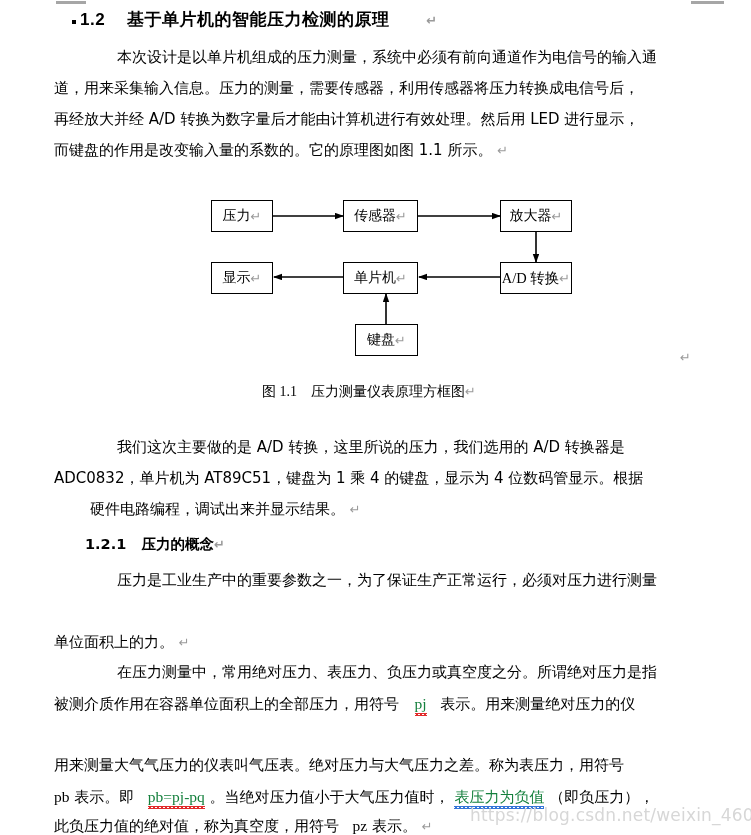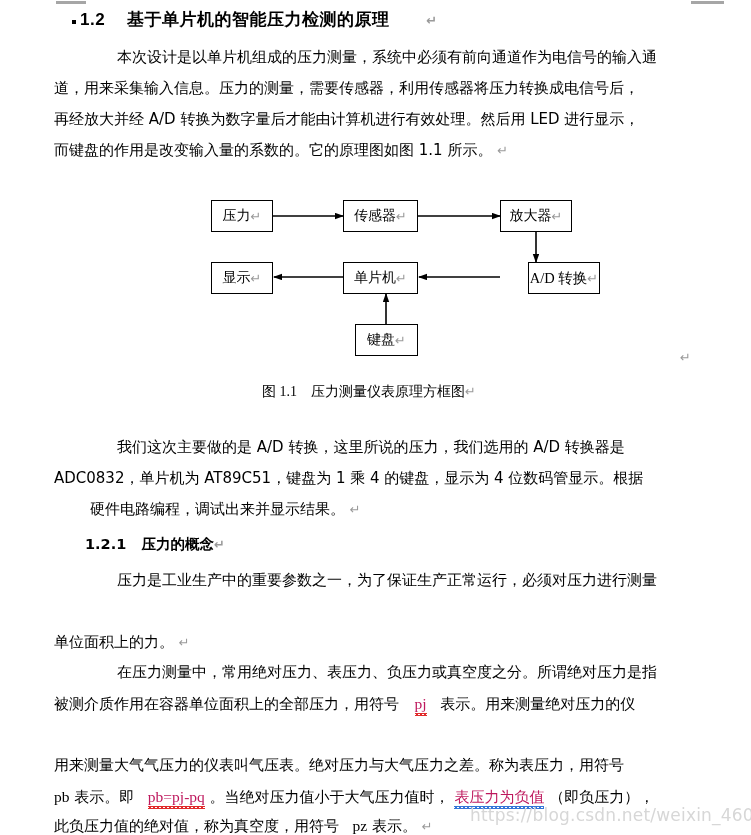--- a/index.html
+++ b/index.html
@@ -97,21 +97,21 @@
     height: 3px;
     background-image:
       linear-gradient(45deg, transparent 40%, currentColor 40%, currentColor 60%, transparent 60%),
       linear-gradient(-45deg, transparent 40%, currentColor 40%, currentColor 60%, transparent 60%);
     background-size: 4px 3px;
     background-repeat: repeat-x;
     opacity: .95;
   }
   .sq-red { color: #e02020; }
   .sq-blue { color: #2b6fd6; }
-  .sq-red > span, .sq-blue > span { color: #be185d; }
+  .sq-red > span, .sq-blue > span { color: #15803d; }
 
   
   #diagram {
     position: absolute;
     left: 0; top: 0;
     width: 751px; height: 835px;
     pointer-events: none;
   }
   .dbox {
     position: absolute;
@@ -192,21 +192,21 @@
       <span class="pilcrow">↵</span>
   </div>
   <div class="dbox" style="left:343px; top:200px; width:75px; height:32px;">
     <span>传感器</span>
       <span class="pilcrow">↵</span>
   </div>
   <div class="dbox" style="left:500px; top:200px; width:72px; height:32px;">
     <span>放大器</span>
       <span class="pilcrow">↵</span>
   </div>
-  <div class="dbox" style="left:528px; top:262px; width:72px; height:32px;">
+  <div class="dbox" style="left:500px; top:262px; width:72px; height:32px;">
     <span class="lat">A/D 转换</span>
       <span class="pilcrow">↵</span>
   </div>
   <div class="dbox" style="left:343px; top:262px; width:75px; height:32px;">
     <span>单片机</span>
       <span class="pilcrow">↵</span>
   </div>
   <div class="dbox" style="left:211px; top:262px; width:62px; height:32px;">
     <span>显示</span>
       <span class="pilcrow">↵</span>

